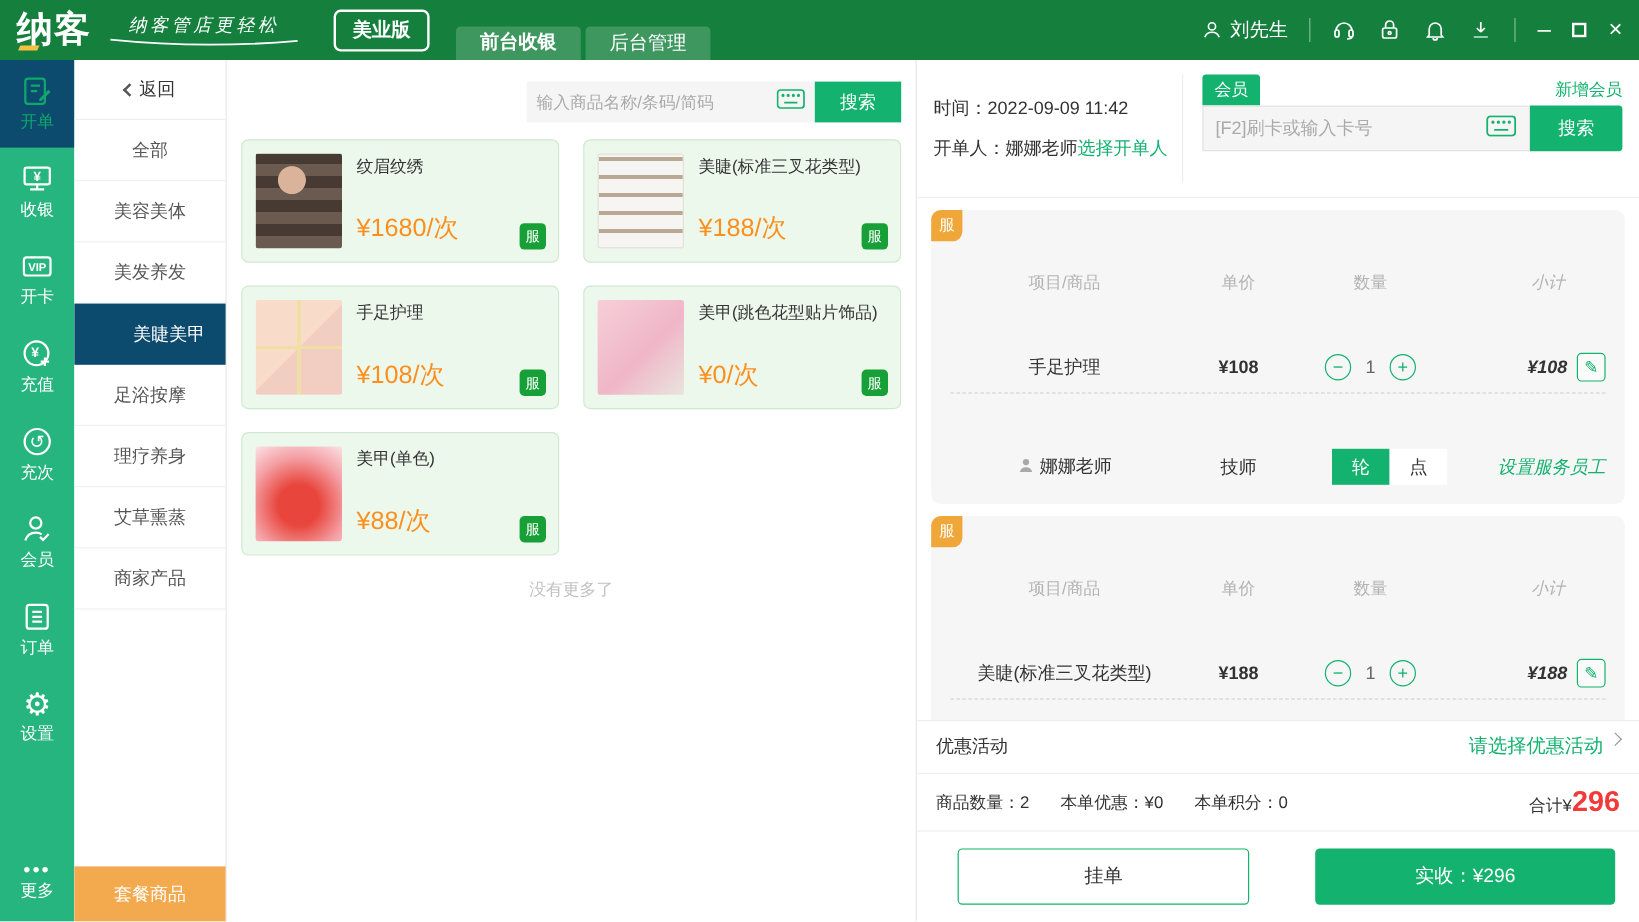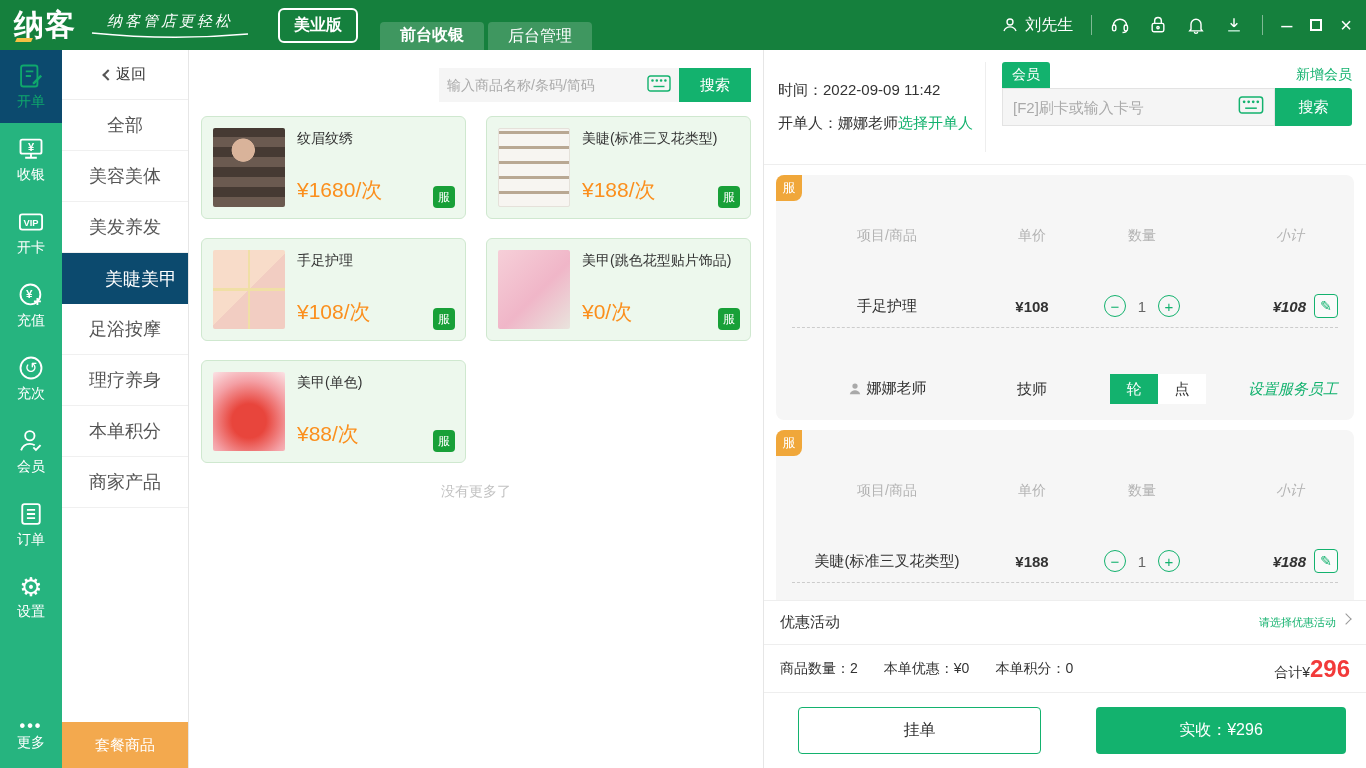--- a/index.html
+++ b/index.html
@@ -34,21 +34,21 @@
   .nav-item.active { background:#0c4a6e; color:#0fa86c;justify-content:center; }
   .nav-item svg { display:block; }
   .nav-item.more { margin-top:auto; height:64px; }
   .dots { font-size:16px; letter-spacing:2px; font-weight:bold; line-height:10px; }
   .gear-glyph { font-size:26px; line-height:26px; }
 
   
   .cats { width:127px; background:#fff; border-right:1px solid #e6e6e6; display:flex; flex-direction:column; }
   .cat-back { height:50px; display:flex; align-items:center; justify-content:center; gap:4px; font-size:15px; color:#333; border-bottom:1px solid #eee; cursor:pointer; }
   .chev-left { width:8px; height:8px; border-left:2px solid #555; border-bottom:2px solid #555; transform:rotate(45deg); }
-  .cat-item { height:51px; display:flex; align-items:center; justify-content:center; font-size:18px; color:#555; border-bottom:1px solid #f0f0f0; cursor:pointer; }
+  .cat-item { height:51px; display:flex; align-items:center; justify-content:center; font-size:15px; color:#555; border-bottom:1px solid #f0f0f0; cursor:pointer; }
   .cat-item.active { background:#0c4a6e; color:#fff; border-bottom:none;padding-left:32px; }
   .cat-package { margin-top:auto; height:46px; background:#f3a94e; color:#fff; font-size:15px; display:flex; align-items:center; justify-content:center; cursor:pointer; }
 
   
   .products { flex:1; background:#fff; padding:12px; display:flex; flex-direction:column; }
   .search-row { display:flex; justify-content:flex-end; margin:6px 0 14px; }
   .search-box { width:240px; height:34px; background:#f5f5f5; display:flex; align-items:center; padding:0 8px; }
   .search-box input { flex:1; border:none; outline:none; background:transparent; font-size:14px; color:#666; font-family:inherit; }
   .search-box input::placeholder { color:#aaa; }
   .btn-search { width:72px; height:34px; background:#13b26e; color:#fff; border:none; font-size:15px; cursor:pointer; font-family:inherit; }
@@ -100,21 +100,21 @@
   .dash { border:none; border-top:1px dashed #ccc; margin:2px 0; }
   .staff-row { height:50px; font-size:15px; }
   .staff-name { display:inline-flex; align-items:center; gap:5px; }
   .toggle { display:flex; margin-left:28px; }
   .tog { width:48px; height:30px; display:flex; align-items:center; justify-content:center; font-size:15px; cursor:pointer; }
   .tog.on { background:#13b26e; color:#fff; }
   .tog.off { background:#fff; color:#333; }
   .set-staff { font-size:15px; }
 
   .promo-row { height:44px; border-top:1px solid #eee; display:flex; align-items:center; justify-content:space-between; padding:0 16px; font-size:15px; }
-  .promo-link { display:flex; align-items:flex-start; gap:6px; font-size:11px; }
+  .promo-link { display:flex; align-items:flex-start; gap:6px; font-size:16px; }
   .chev-right { width:8px; height:8px; border-right:1px solid #999; border-top:1px solid #999; transform:rotate(45deg); }
   .totals-row { height:48px; border-top:1px solid #eee; display:flex; align-items:center; padding:0 16px; font-size:14px; gap:26px; }
   .total-wrap { margin-left:auto; display:flex; align-items:baseline; }
   .total-big { color:#f23a3a; font-size:24px; font-weight:bold; }
   .btns-row { flex:0 0 76px; border-top:1px solid #eee; display:flex; align-items:center; padding:0 20px 0 34px; justify-content:space-between; }
   .btn-hold { width:243px; height:47px; background:#fff; border:1px solid #13b26e; border-radius:4px; font-size:16px; color:#333; cursor:pointer; font-family:inherit; }
   .btn-pay { width:250px; height:47px; background:#13b26e; border:none; border-radius:4px; font-size:16px; color:#fff; cursor:pointer; font-family:inherit; }
 </style>
 </head>
 <body>
@@ -268,21 +268,21 @@
     <div class="cat-back">
       <span class="chev-left"></span>
       <span>返回</span>
     </div>
     <div class="cat-item">全部</div>
     <div class="cat-item">美容美体</div>
     <div class="cat-item">美发养发</div>
     <div class="cat-item active">美睫美甲</div>
     <div class="cat-item">足浴按摩</div>
     <div class="cat-item">理疗养身</div>
-    <div class="cat-item">本单积分</div>
+    <div class="cat-item">艾草熏蒸</div>
     <div class="cat-item">商家产品</div>
     <div class="cat-package">套餐商品</div>
   </div>
 
   <div class="products">
     <div class="search-row">
       <div class="search-box">
         <input type="text" placeholder="输入商品名称/条码/简码" style="">
         <span>
           <svg width="24" height="17" viewBox="0 0 24 17" fill="none" stroke="#13b26e" stroke-width="1.4">

